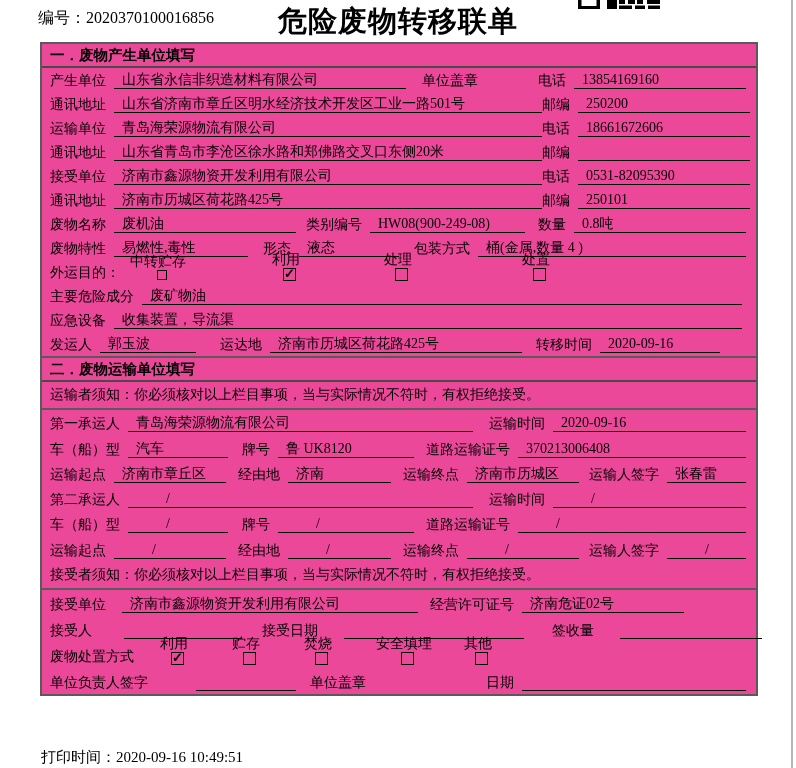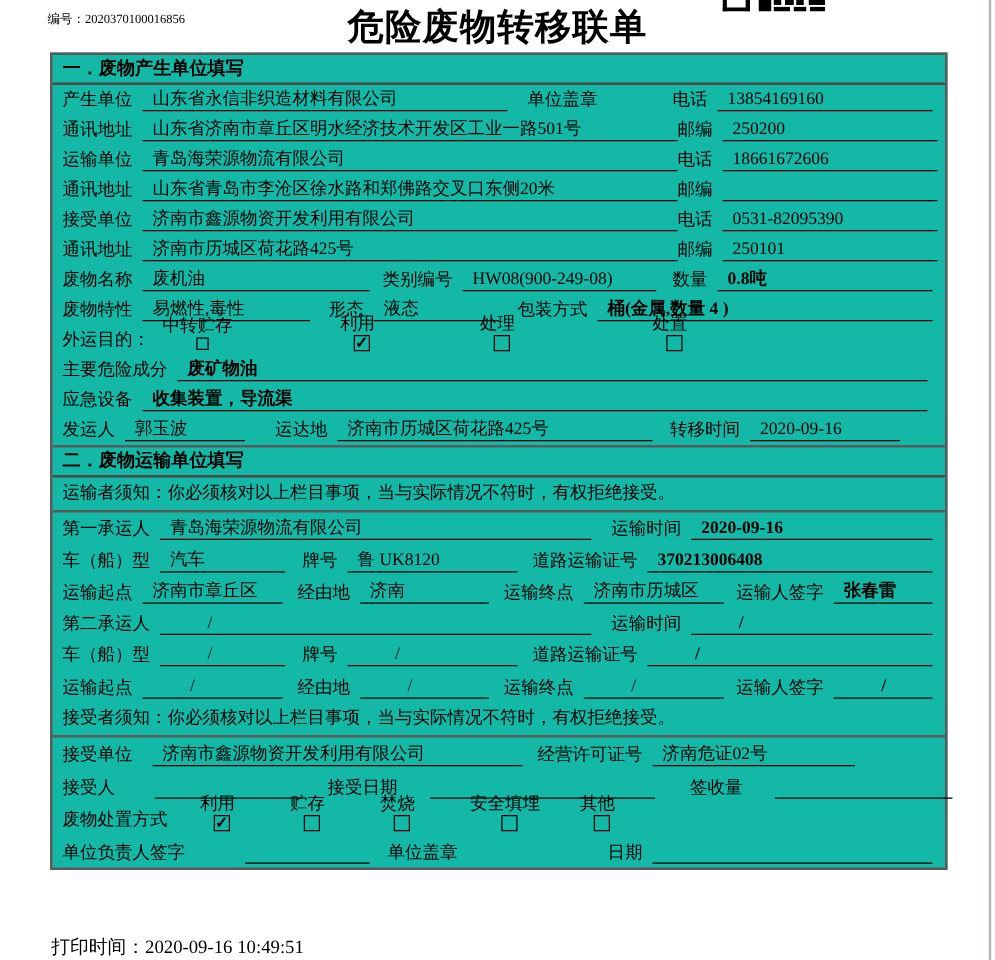--- a/index.html
+++ b/index.html
@@ -1,33 +1,33 @@
 <!DOCTYPE html>
 <html><head>
 <meta charset="utf-8">
 <style>
   html,body{margin:0;padding:0;background:#fff;}
   .doc{position:relative;width:796px;height:768px;background:#fff;overflow:hidden;
        font-family:"Liberation Serif","DejaVu Serif",serif;color:#000;font-size:14px;}
   .page-edge{position:absolute;top:0;bottom:0;right:3px;width:2px;background:#b4b8bc;}
-  .doc-number{position:absolute;left:38px;top:8px;font-size:10px;white-space:nowrap;}
+  .doc-number{position:absolute;left:38px;top:8px;font-size:16px;white-space:nowrap;}
   .doc-title{position:absolute;left:90px;right:90px;top:2px;text-align:center;
              font-size:29px;font-weight:bold;letter-spacing:1px;white-space:nowrap;}
   .qr{position:absolute;left:578px;top:0;width:82px;height:10px;}
-  .form{position:absolute;left:40px;top:42px;width:718px;border:2px solid #5a5a5a;box-sizing:border-box;background:#14b8a6;}
+  .form{position:absolute;left:40px;top:42px;width:718px;border:2px solid #5a5a5a;box-sizing:border-box;background:#ec4899;}
   .sec-h{height:22px;line-height:22px;font-weight:bold;padding-left:8px;border-bottom:2px solid #4a4a4a;font-size:14.5px;}
   .sec-top{border-top:2px solid #5a5a5a;}
   .notice{height:26px;line-height:26px;padding-left:8px;border-bottom:2px solid #5a5a5a;font-size:14px;}
   .row{display:flex;align-items:flex-end;height:24px;padding:1px 10px 3px 8px;box-sizing:border-box;}
   .row>*{line-height:17px;white-space:nowrap;}
   .row.h25{height:25.3px}
   .row.h26{height:26px}
   .lbl{flex:0 0 auto;}
   .fld{flex:0 0 auto;border-bottom:1px solid #000;padding:0 4px 0 8px;margin-left:8px;box-sizing:border-box;overflow:visible;}
-  .grow{flex:1 1 auto;font-weight:bold;}
+  .grow{flex:1 1 auto;}
   .sp{flex:1 1 auto;}
   .slash{padding-left:38px;}
   .opt{display:inline-flex;align-items:center;flex-direction:column;}
   .cbx{display:inline-block;width:11px;height:11px;border:1px solid #000;margin-left:7px;position:relative;flex:0 0 auto;}
   .cbx.small{width:8px;height:8px;margin-bottom:1px;}
   .cbx[data-checked="true"]::before{content:"\2713";position:absolute;left:0;top:-4px;font-size:13px;font-weight:bold;}
   .footer{position:absolute;left:41px;top:748px;font-size:15px;white-space:nowrap;}
 </style>
 </head>
 <body>

